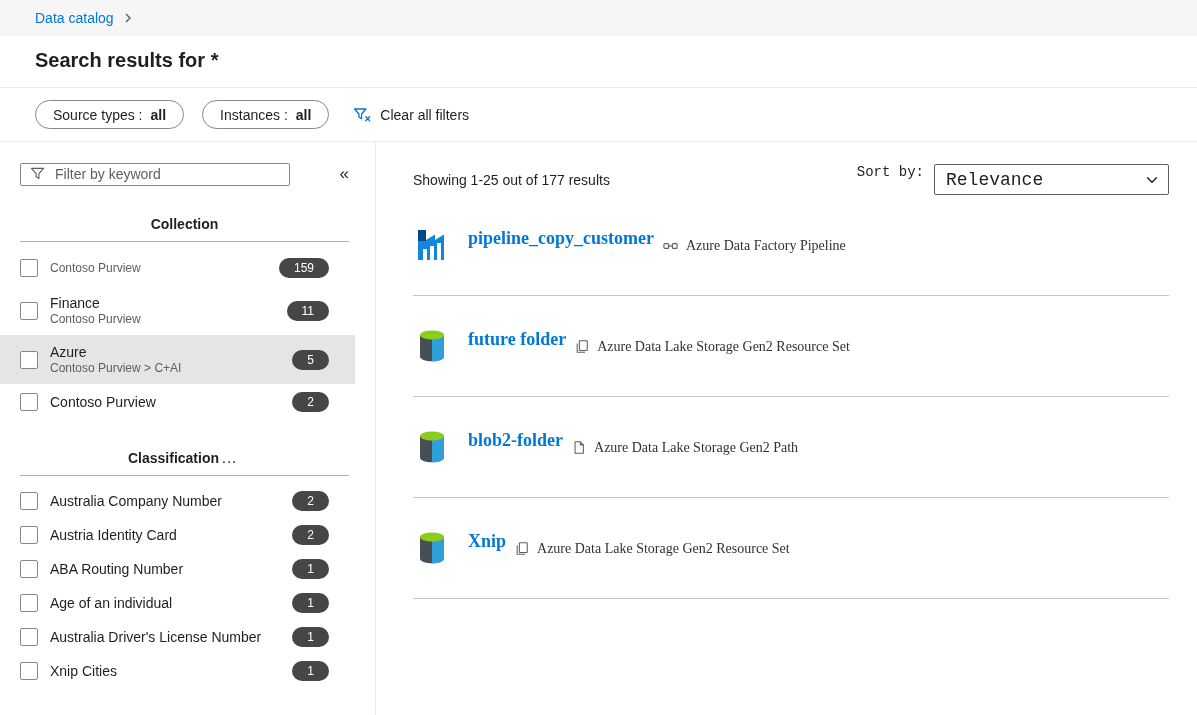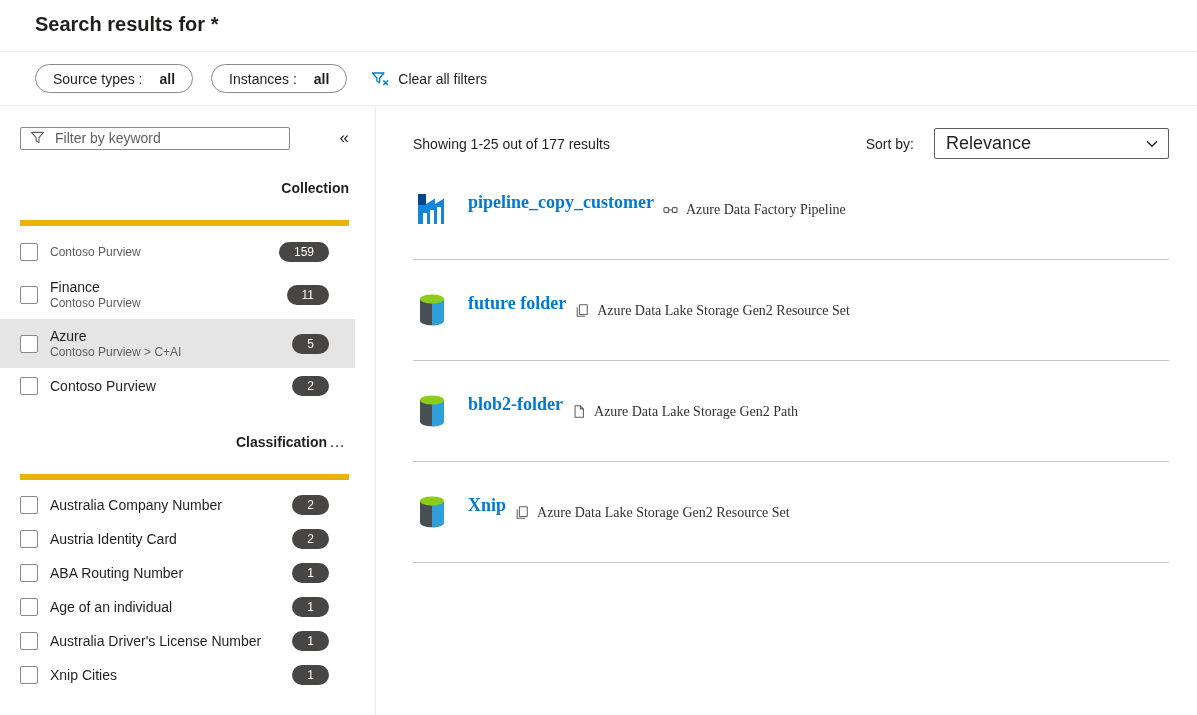--- a/index.html
+++ b/index.html
@@ -23,21 +23,21 @@
   .title-bar { flex:0 0 52px; padding:13px 35px 9px; border-bottom:1px solid #edebe9; }
   .title-bar h1 { margin:0; font-size:20px; font-weight:700; letter-spacing:0; }
 
   
   .filter-bar {
     flex:0 0 54px; display:flex; align-items:center; gap:18px;
     padding:0 35px; border-bottom:1px solid #edebe9;
   }
   .pill {
     border:1px solid #8a8886; border-radius:15px; height:29px;
-    padding:0 17px; display:flex; align-items:center; gap:17px;
+    padding:0 17px; display:flex; align-items:center; gap:8px;
     font-size:14px; background:#fff; cursor:pointer; color:#201f1e;
     font-family:"Liberation Sans", sans-serif;
   }
   .pill .pill-value { font-weight:700; }
   .clear-all { display:flex; align-items:center; gap:9px; font-size:14px; cursor:pointer; margin-left:6px; }
   .icon { display:inline-flex; align-items:center; justify-content:center; flex-shrink:0; }
 
   
   .content { flex:1; display:flex; min-height:0; }
 
@@ -51,22 +51,22 @@
   .keyword-box input {
     border:none; outline:none; flex:1; font-size:14px; min-width:0;
     font-family:"Liberation Sans", sans-serif; color:#201f1e; background:transparent;
   }
   .keyword-box input::placeholder { color:#605e5c; }
   .collapse-btn {
     margin-left:auto; background:none; border:none; font-size:17px; color:#201f1e;
     cursor:pointer; padding:2px 6px; font-family:"Liberation Sans", sans-serif;
   }
   .section-header {
-    margin:30px 26px 0 20px; padding-bottom:24px; border-bottom:6px solid #eab308;
-    display:flex; align-items:center; justify-content:flex-end;
+    margin:30px 26px 0 20px; padding-bottom:9px; border-bottom:1px solid #eab308;
+    display:flex; align-items:center; justify-content:center;
     font-size:14px; font-weight:700; color:#201f1e;
   }
   .more-btn { background:none; border:none; font-size:16px; color:#323130; cursor:pointer; letter-spacing:2px; padding:0 2px; line-height:10px; }
   .flist { margin-top:8px; }
   .fitem {
     display:flex; align-items:center; padding:8px 26px 8px 20px; margin-right:20px; cursor:pointer;
   }
   .fitem.selected { background:#e5e5e5; }
   .checkbox {
     width:18px; height:18px; border:1px solid #8a8886; border-radius:2px;
@@ -79,39 +79,47 @@
   .badge {
     background:#484644; color:#fff; font-size:12px; line-height:12px;
     min-width:21px; height:20px; border-radius:10px; padding:0 15px;
     display:flex; align-items:center; justify-content:center; flex-shrink:0;
   }
   .flist.compact .fitem { padding-top:7px; padding-bottom:7px; }
 
   
   .main { flex:1; padding:22px 28px 0 37px; overflow:hidden; }
   .results-header { display:flex; align-items:center; justify-content:space-between; font-size:14px; }
-  .sort { display:flex; align-items:center; gap:20px; }
+  .sort { display:flex; gap:10px;font-family:Liberation Mono, monospace; }
   .sort-select {
     width:235px; height:31px; border:1px solid #605e5c; border-radius:2px;
     display:flex; align-items:center; justify-content:space-between;
     padding:0 9px 0 11px; font-size:18px; cursor:pointer; background:#fff;
   }
   .result { display:flex; gap:17px; padding-top:31px; }
   .big-icon { width:38px; height:38px; }
   .big-icon svg { width:38px; height:38px; display:block; }
   .result-body { display:flex; flex-direction:row; gap:9px; padding-top:1px;font-family:Liberation Serif, serif; }
   .result-title { font-size:18px; font-weight:700; color:#0078d4; text-decoration:none; cursor:pointer; line-height:22px; }
   .result-type { display:flex; align-items:center; gap:8px; font-size:14px; color:#323130;text-align:right; }
   .result-sep { border-bottom:1px solid #c8c6c4; margin-top:31px; }
 </style>
 </head>
 <body>
 
 <div class="app">
 
+  <div class="breadcrumb-bar">
+    <a class="crumb">Data catalog</a>
+    <span class="crumb-sep">
+      <svg width="10" height="10" viewBox="0 0 10 10" fill="none" stroke="#605e5c" stroke-width="1.4">
+          <path d="M3,1 L7,5 L3,9"></path>
+        </svg>
+    </span>
+  </div>
 
   <div class="title-bar">
     <h1>Search results for *</h1>
   </div>
 
   <div class="filter-bar">
     <button class="pill">
       <span>Source types :</span>
       <span class="pill-value">all</span>
     </button>

